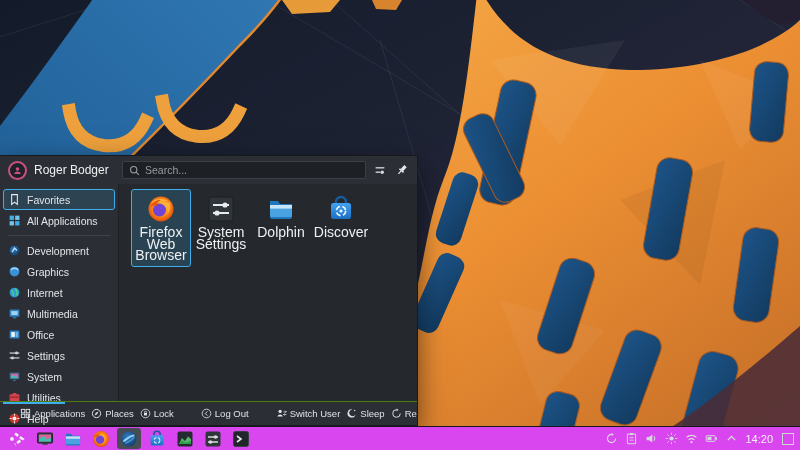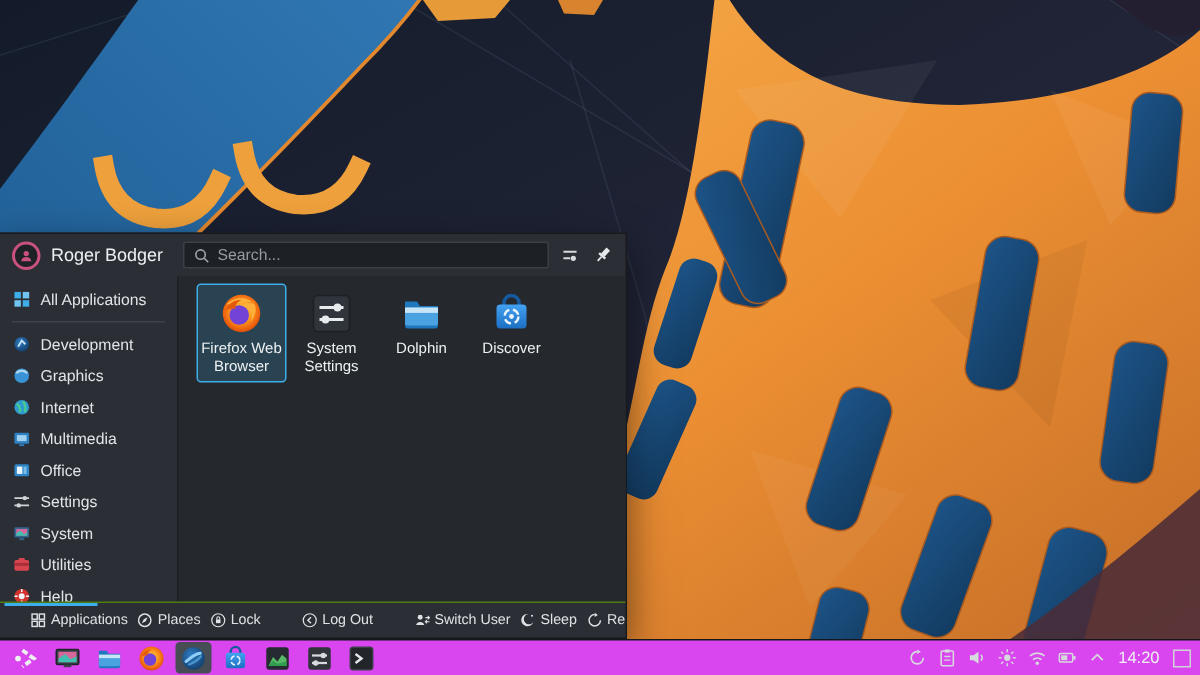--- a/index.html
+++ b/index.html
@@ -29,21 +29,21 @@
   .side-item{height:19px;display:flex;align-items:center;gap:6px;padding:0 4px;border-radius:3px;
     font-size:10.5px;color:#e2e5e8;border:1px solid transparent;white-space:nowrap;}
   .side-item.selected{background:rgba(61,174,233,.16);border-color:#3daee9;}
   .side-sep{height:1px;background:#3e434a;margin:4px 5px;}
   .sicon{width:13px;height:13px;flex:0 0 13px;display:flex;}
   .content{flex:1;background:#25282d;border-left:1px solid #1d2024;padding:5px 0 0 12px;
     display:flex;align-items:flex-start;}
   .fav{width:56px;display:flex;flex-direction:column;align-items:center;gap:4px;
     padding:5px 1px 4px 1px;border-radius:3px;border:1px solid transparent;}
   .fav.selected{background:rgba(61,174,233,.20);border-color:#3daee9;}
-  .fav-label{font-size:10px;line-height:11.5px;color:#eef1f2;text-align:center;}
+  .fav-label{font-size:14px;line-height:11.5px;color:#eef1f2;text-align:center;}
   .tabbar{height:23px;flex:0 0 23px;border-top:1px solid #4d7c0f;display:flex;align-items:center;
     position:relative;font-size:9.5px;color:#dfe2e5;padding:0 17px;white-space:nowrap;overflow:hidden;}
   .tab-active-line{position:absolute;top:0;left:3px;width:62px;height:2px;background:#3daee9;}
   .tb{display:flex;align-items:center;gap:3px;padding:0 3px;}
   .grp{display:flex;align-items:center;}
   .grp-mid{margin-left:auto;gap:21px;}
   .grp-right{margin-left:auto;}
   
   .taskbar{position:absolute;left:0;bottom:0;width:800px;height:24px;background:#d946ef;
     border-top:1px solid #14171b;display:flex;align-items:center;padding:0 5px;box-sizing:border-box;}
@@ -185,20 +185,28 @@
           <rect x="4.8" y="8" width="6.4" height="1.8" fill="#e6e9eb"></rect>
           <line x1="8" y1="9.8" x2="8" y2="14" stroke="#e6e9eb" stroke-width="1.4"></line>
         </g>
       </svg>
     </div>
   </div>
 
   <div class="menu-body">
     <div class="sidebar">
 
+      <div class="side-item selected">
+        <span class="sicon">
+          <svg width="13" height="13" viewBox="0 0 16 16">
+              <path d="M4.5 2h7v12l-3.5-2.8L4.5 14z" fill="none" stroke="#e8ebee" stroke-width="1.3"></path>
+            </svg>
+        </span>
+        <span>Favorites</span>
+      </div>
 
       <div class="side-item">
         <span class="sicon">
           <svg width="13" height="13" viewBox="0 0 16 16">
             <rect x="2" y="2" width="5.3" height="5.3" fill="#3daee9"></rect>
               <rect x="8.8" y="2" width="5.3" height="5.3" fill="#71c4f0"></rect>
             <rect x="2" y="8.8" width="5.3" height="5.3" fill="#71c4f0"></rect>
               <rect x="8.8" y="8.8" width="5.3" height="5.3" fill="#3daee9"></rect>
           </svg>
         </span>

